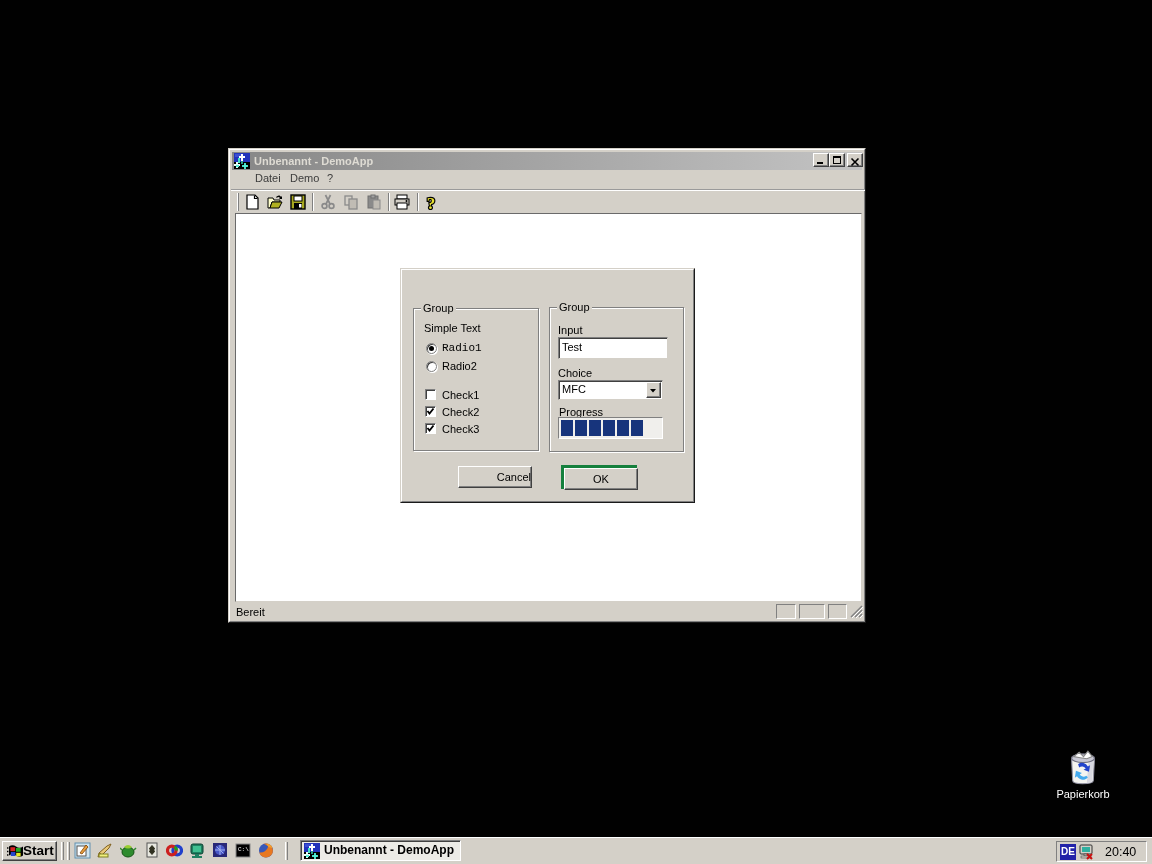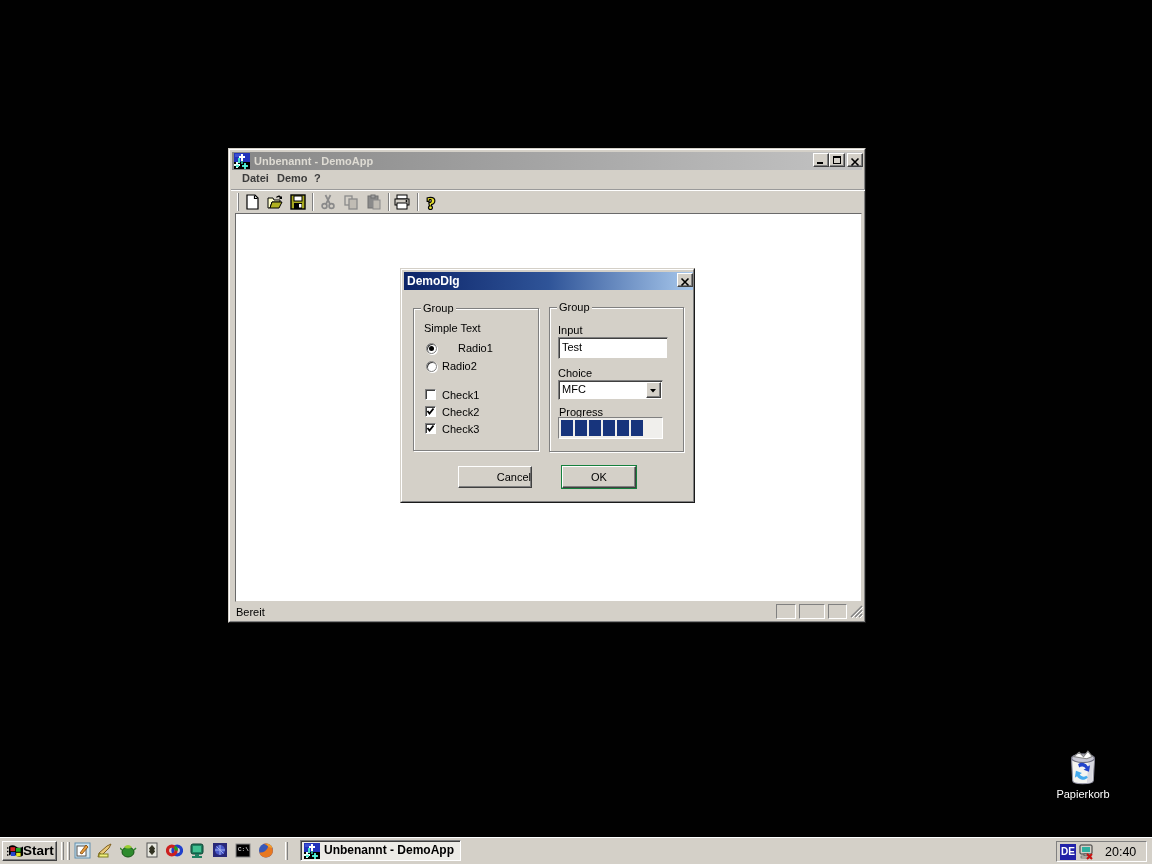--- a/index.html
+++ b/index.html
@@ -39,21 +39,21 @@
     <div class="abs raised" style="left:597px; top:1px; width:16px; height:14px;">
       <div class="abs" style="left:3px; top:2px; width:8px; height:8px; border:1px solid #000; border-top-width:2px;"></div>
     </div>
     <div class="abs raised" style="left:615px; top:1px; width:16px; height:14px;">
       <svg width="14" height="12">
           <path d="M3.5 2.5 L10.5 9.5 M10.5 2.5 L3.5 9.5" stroke="#000" stroke-width="1.6"></path>
         </svg>
     </div>
   </div>
 
-  <div class="abs txt" style="left:3px; top:21px; width:630px; height:17px; color:#3c3c3c;font-weight:bold;">
+  <div class="abs txt" style="left:16px; top:21px; width:630px; height:17px; color:#3c3c3c;">
     <span class="abs" style="left:10px; top:2px;">Datei</span>
     <span class="abs" style="left:45px; top:2px;">Demo</span>
     <span class="abs" style="left:82px; top:2px;">?</span>
   </div>
 
   <div class="abs" style="left:2px; top:40px; width:634px; height:24px; border-top:1px solid #9a9a9a; box-shadow: inset 0 1px 0 #ffffff;">
     <div class="abs" style="left:6px; top:3px; width:2px; height:18px; border-left:1px solid #fff; border-right:1px solid #808080;"></div>
     <svg class="abs" style="left:13px;top:4px" width="16" height="16" id="ic-new">
         <path d="M3 1 h8 l3 3 v11 H3 z" fill="#fff" stroke="#000" stroke-width="1.2"></path>
         <path d="M10.5 1.5 v3 h3" fill="none" stroke="#000" stroke-width="1.2"></path>
@@ -110,39 +110,30 @@
       <path d="M12 1 L1 12 M12 5 L5 12 M12 9 L9 12" stroke="#808080" stroke-width="1.4"></path>
       <path d="M13 2 L2 13 M13 6 L6 13 M13 10 L10 13" stroke="#fff" stroke-width="1"></path>
     </svg>
   </div>
 </div>
 
 <div class="abs" id="dlg" style="left:400px; top:268px; width:295px; height:235px;
   background:#d4d0c8; border:1px solid; border-color:#d4d0c8 #1a1a1a #1a1a1a #d4d0c8;">
   <div class="abs" style="left:0;top:0;right:0;bottom:0; border:1px solid; border-color:#ffffff #808080 #808080 #ffffff;"></div>
 
-  <div class="abs" style="left:3px; top:3px; width:289px; height:18px;
-    background:linear-gradient(90deg,#0c2468,#2f5498 50%,#a8c8ec);">
-    <div class="abs" style="left:3px; top:2px; font-weight:bold; font-size:12px; color:#fff;">DemoDlg</div>
-    <div class="abs raised" style="left:273px; top:1px; width:16px; height:14px;">
-      <svg width="14" height="12">
-          <path d="M3.5 2.5 L10.5 9.5 M10.5 2.5 L3.5 9.5" stroke="#000" stroke-width="1.6"></path>
-        </svg>
-    </div>
-  </div>
 
   <div class="abs" style="left:12px; top:39px; width:126px; height:143px;
     border:1px solid #808080; box-shadow:1px 1px 0 #fff, inset 1px 1px 0 #fff;"></div>
   <div class="abs txt" style="left:20px; top:33px; background:#d4d0c8; padding:0 2px;">Group</div>
   <div class="abs txt" style="left:23px; top:53px;">Simple Text</div>
 
   <div class="abs" style="left:25px; top:74px; width:11px; height:11px; border-radius:50%;
     background:#fff; border:1px solid #808080; box-shadow: inset 1px 1px 0 #404040, 1px 1px 0 #fff;"></div>
   <div class="abs" style="left:28px; top:77px; width:5px; height:5px; border-radius:50%; background:#000;"></div>
-  <div class="abs txt" style="left:57px; top:73px;">Radio1</div>
+  <div class="abs txt" style="left:41px; top:73px;font-family:Liberation Mono, monospace;">Radio1</div>
   <div class="abs" style="left:25px; top:92px; width:11px; height:11px; border-radius:50%;
     background:#fff; border:1px solid #808080; box-shadow: inset 1px 1px 0 #404040, 1px 1px 0 #fff;"></div>
   <div class="abs txt" style="left:41px; top:91px;">Radio2</div>
 
   <div class="abs sunk1" style="left:24px; top:120px; width:11px; height:11px; background:#fff; box-shadow: inset 1px 1px 0 #404040;"></div>
   <div class="abs txt" style="left:41px; top:120px;">Check1</div>
   <div class="abs sunk1" style="left:24px; top:137px; width:11px; height:11px; background:#fff; box-shadow: inset 1px 1px 0 #404040;">
     <svg width="9" height="9" style="position:absolute;left:0px;top:0px">
         <path d="M1.5 4 L3.5 6.5 L7.5 1.5" stroke="#000" stroke-width="1.8" fill="none"></path>
       </svg>
@@ -183,21 +174,21 @@
     <div class="abs" style="left:16px; top:2px; width:12px; height:16px; background:#17347c;"></div>
     <div class="abs" style="left:30px; top:2px; width:12px; height:16px; background:#17347c;"></div>
     <div class="abs" style="left:44px; top:2px; width:12px; height:16px; background:#17347c;"></div>
     <div class="abs" style="left:58px; top:2px; width:12px; height:16px; background:#17347c;"></div>
     <div class="abs" style="left:72px; top:2px; width:12px; height:16px; background:#17347c;"></div>
   </div>
 
   <div class="abs raised" style="left:57px; top:197px; width:74px; height:22px; text-align:right;">
     <span class="txt" style="line-height:20px;">Cancel</span>
   </div>
-  <div class="abs" style="left:160px; top:196px; width:76px; height:24px; border:1px solid #15803d; background:#d4d0c8;">
+  <div class="abs" style="left:160px; top:196px; width:76px; height:24px; border:3px solid #15803d; background:#d4d0c8;">
     <div class="abs raised" style="left:0; top:0; width:74px; height:22px; text-align:center;">
       <span class="txt" style="line-height:20px;">OK</span>
     </div>
   </div>
 </div>
 
 <div class="abs" id="taskbar" style="left:0; top:837px; width:1152px; height:27px;
   background:#d4d0c8; border-top:1px solid #ffffff;">
 
   <div class="abs raised" style="left:2px; top:3px; width:55px; height:20px;">

